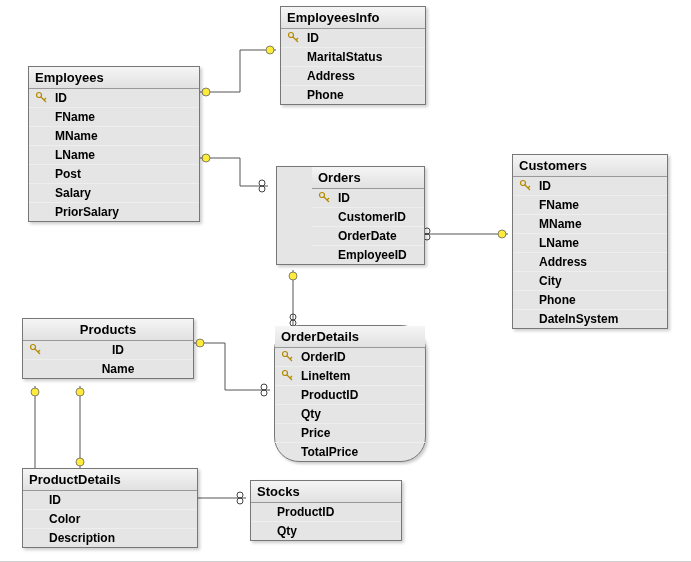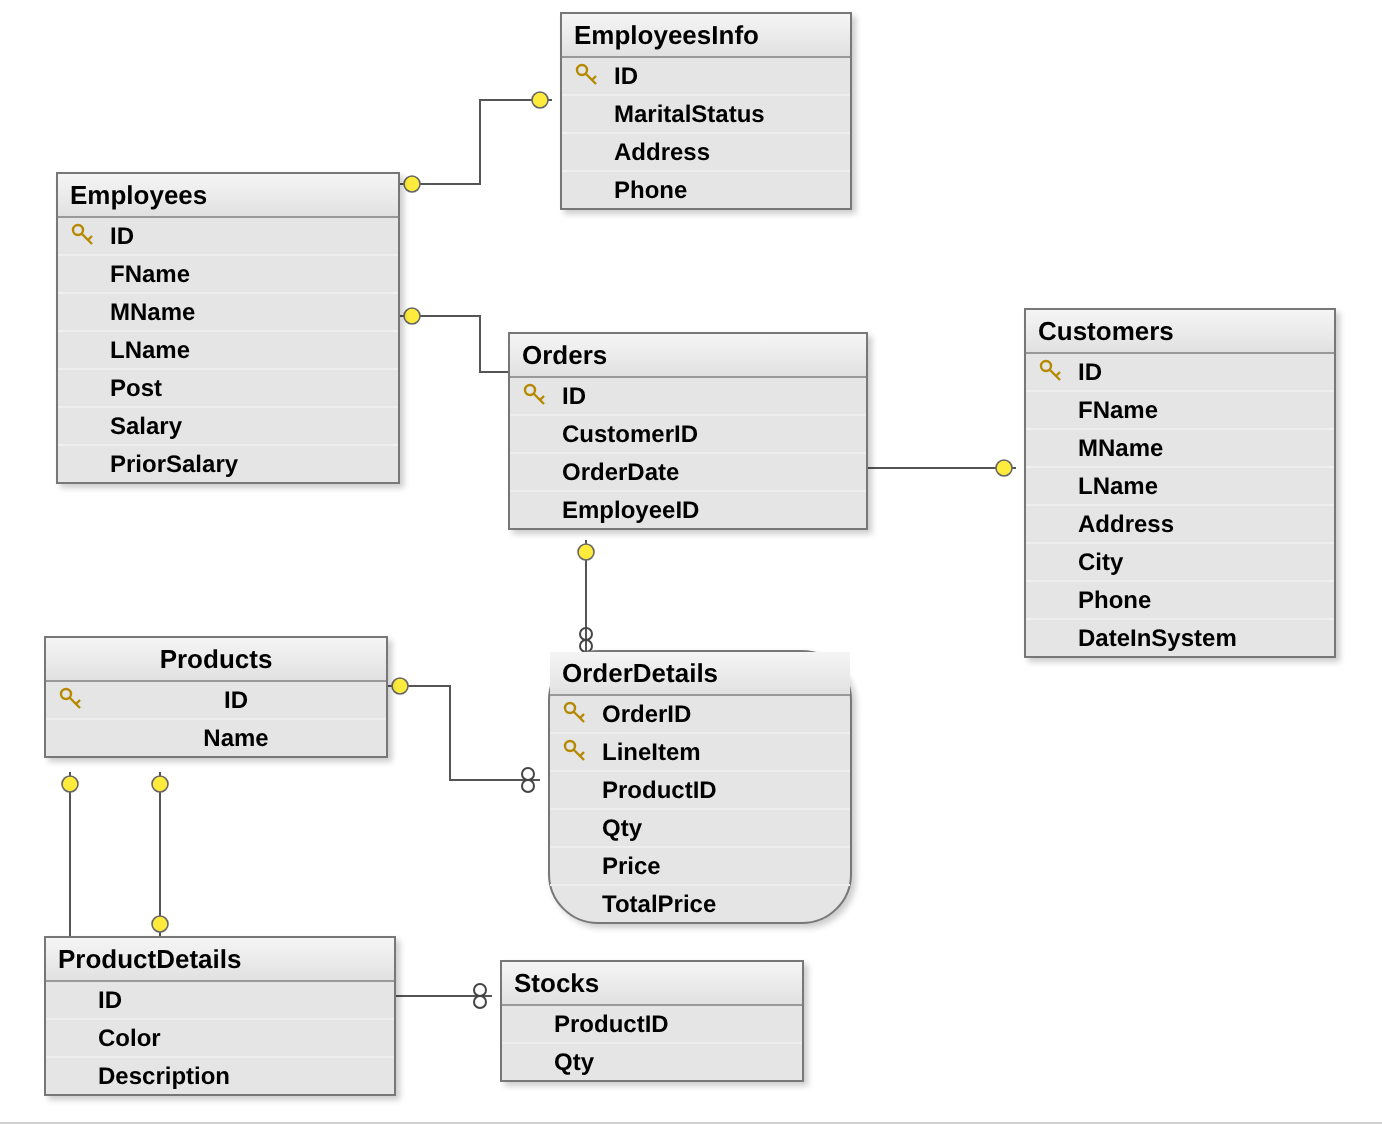--- a/index.html
+++ b/index.html
@@ -107,21 +107,21 @@
     <polyline points="35,386 35,498 246,498"></polyline>
     <use href="#keymark" x="35" y="392"></use>
     <use href="#inf" x="240" y="498"></use>
 
     <polyline points="80,386 80,468"></polyline>
     <use href="#keymark" x="80" y="392"></use>
     <use href="#keymark" x="80" y="462"></use>
   </g>
 </svg>
 
-<div class="entity" style="left:28px; top:66px; width:172px;margin-top:20px;">
+<div class="entity" style="left:28px; top:66px; width:172px;">
   <div class="title">Employees</div>
   <div class="field"><span class="key">
           <svg width="14" height="14" viewBox="0 0 14 14">
             <circle cx="4" cy="4" r="2.5" fill="none" stroke="#b58900" stroke-width="1.2"></circle>
             <line x1="5.5" y1="5.5" x2="11" y2="11" stroke="#b58900" stroke-width="1.2"></line>
             <line x1="9" y1="9" x2="11" y2="7" stroke="#b58900" stroke-width="1.2"></line>
           </svg>
         </span><span>ID</span></div>
   <div class="field"><span>FName</span></div>
   <div class="field"><span>MName</span></div>
@@ -138,21 +138,21 @@
             <circle cx="4" cy="4" r="2.5" fill="none" stroke="#b58900" stroke-width="1.2"></circle>
             <line x1="5.5" y1="5.5" x2="11" y2="11" stroke="#b58900" stroke-width="1.2"></line>
             <line x1="9" y1="9" x2="11" y2="7" stroke="#b58900" stroke-width="1.2"></line>
           </svg>
         </span><span>ID</span></div>
   <div class="field"><span>MaritalStatus</span></div>
   <div class="field"><span>Address</span></div>
   <div class="field"><span>Phone</span></div>
 </div>
 
-<div class="entity" style="left:254px; top:166px; width:180px;">
+<div class="entity" style="left:276px; top:166px; width:149px;padding-left:35px;">
   <div class="title">Orders</div>
   <div class="field"><span class="key">
           <svg width="14" height="14" viewBox="0 0 14 14">
             <circle cx="4" cy="4" r="2.5" fill="none" stroke="#b58900" stroke-width="1.2"></circle>
             <line x1="5.5" y1="5.5" x2="11" y2="11" stroke="#b58900" stroke-width="1.2"></line>
             <line x1="9" y1="9" x2="11" y2="7" stroke="#b58900" stroke-width="1.2"></line>
           </svg>
         </span><span>ID</span></div>
   <div class="field"><span>CustomerID</span></div>
   <div class="field"><span>OrderDate</span></div>

